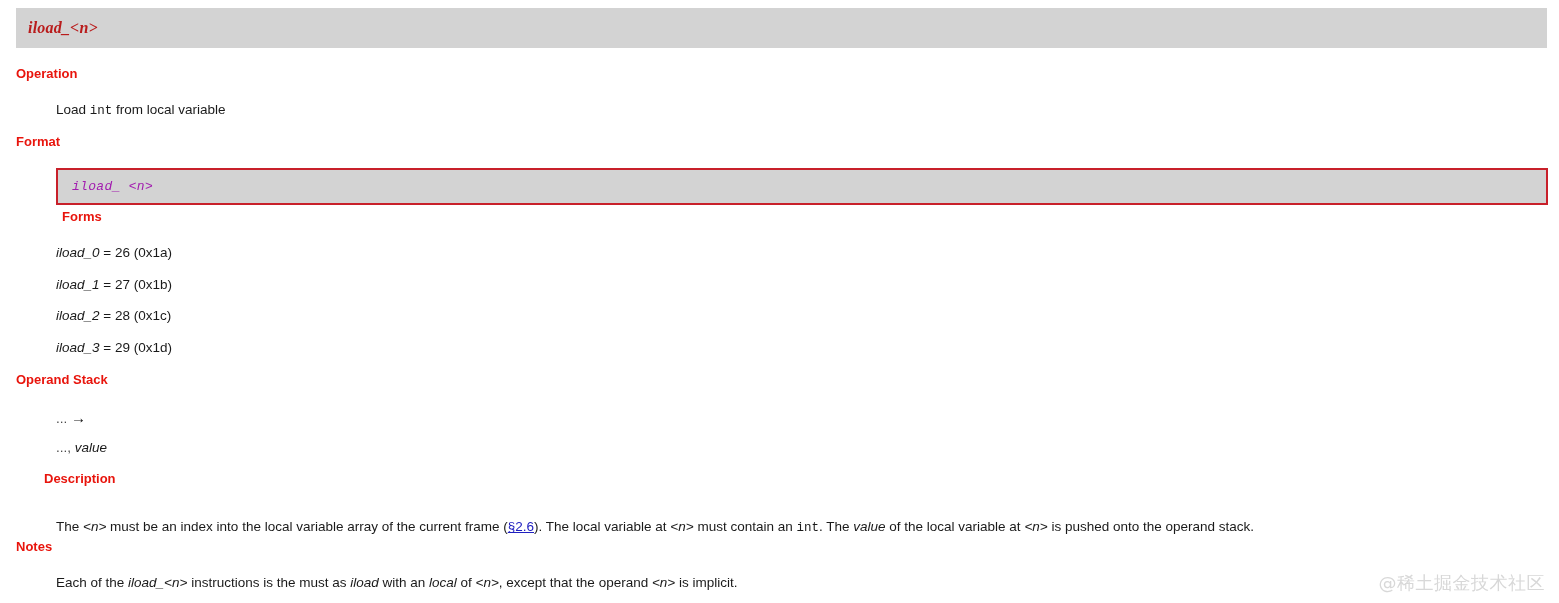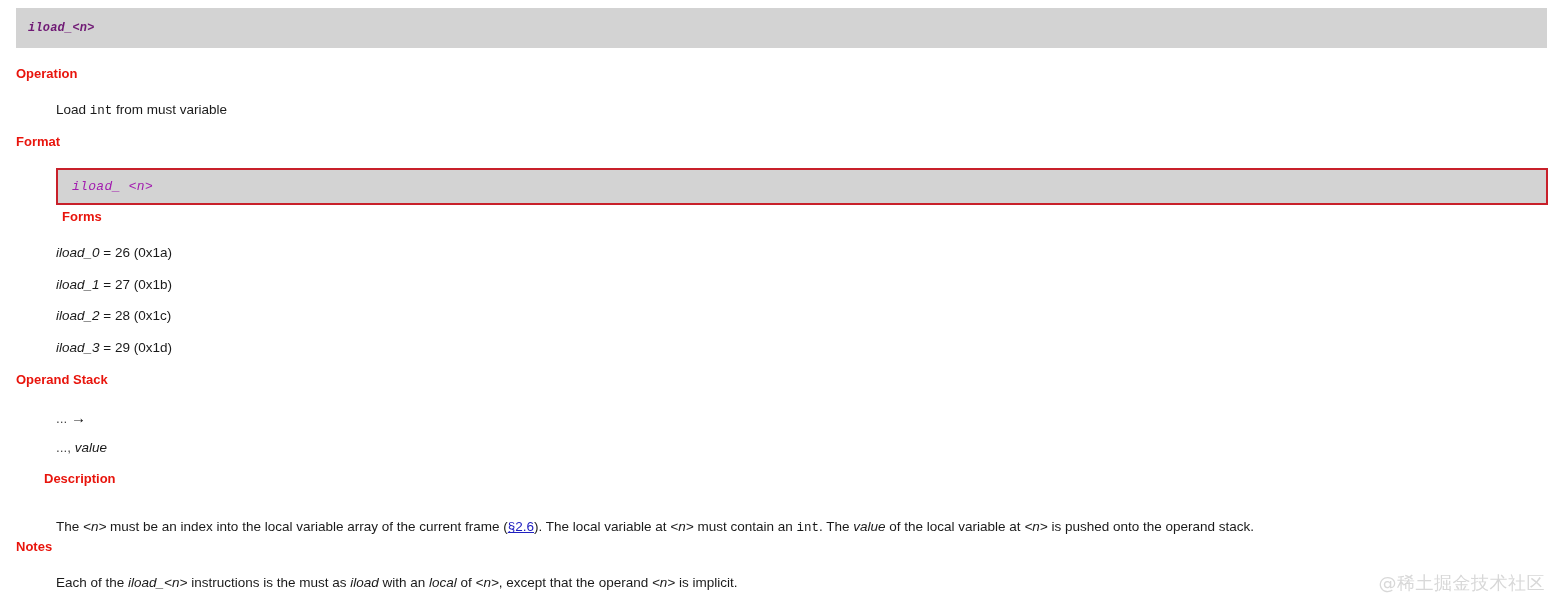--- a/index.html
+++ b/index.html
@@ -24,25 +24,25 @@
     top: 8px;
     width: 1531px;
     height: 40px;
     background: #d3d3d3;
     box-sizing: border-box;
     display: flex;
     align-items: center;
     padding-left: 12px;
   }
   .insn-header-title {
-    font-family: Liberation Mono, monospace;
-    font-size: 12px;
+    font-family: Liberation Serif, serif;
+    font-size: 16px;
     font-weight: bold;
     font-style: italic;
-    color: #701a75;
+    color: #b91c1c;
     letter-spacing: 0.2px;
   }
 
   
   .section-heading {
     position: absolute;
     left: 16px;
     font-size: 13px;
     font-weight: bold;
     color: #e8140c;
@@ -150,21 +150,21 @@
 </head>
 <body>
 
 <div class="insn-header">
   <span class="insn-header-title">iload_&lt;n&gt;</span>
 </div>
 
 <div class="section-heading" style="top:66px;">Operation</div>
 
 <div class="body-line" style="top:102px;">
-  <span>Load </span><span class="mono">int</span><span> from must variable</span>
+  <span>Load </span><span class="mono">int</span><span> from local variable</span>
 </div>
 
 <div class="section-heading" style="top:134px;">Format</div>
 
 <div class="format-box">
   <span class="format-box-text">iload_ &lt;n&gt;</span>
 </div>
 
 <div class="section-heading" style="top:209px;padding-left:46px;">Forms</div>
 

